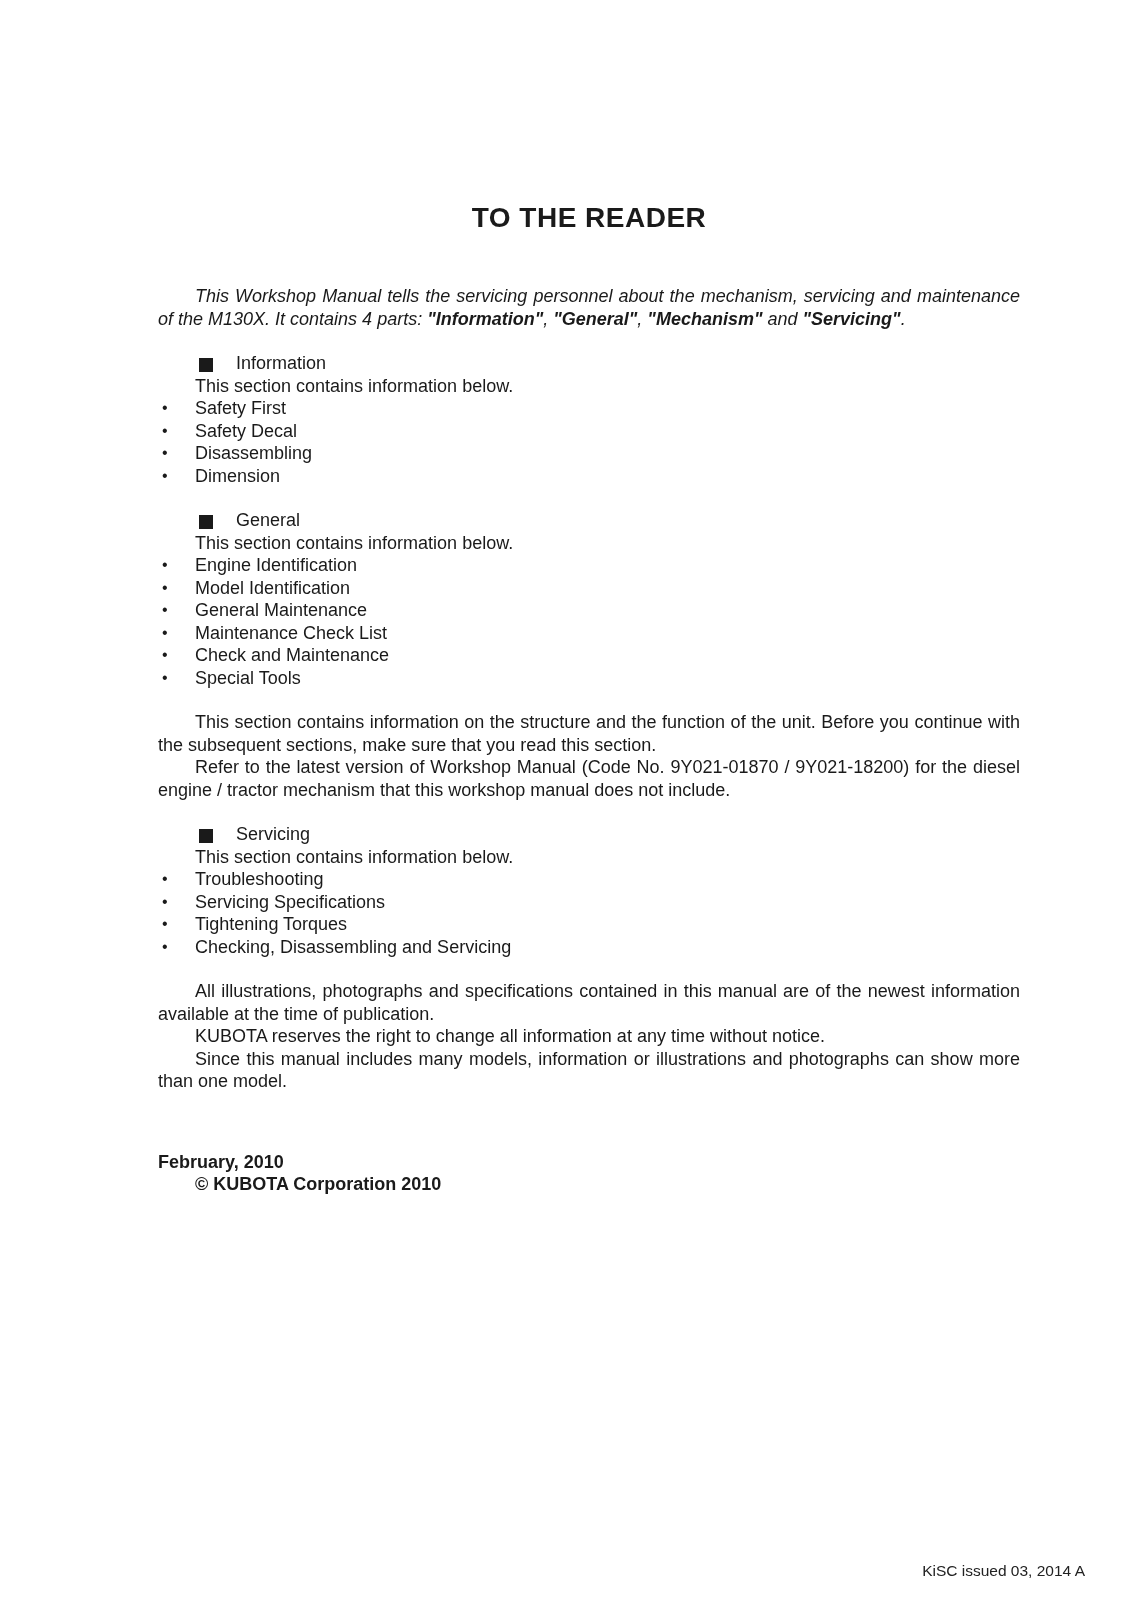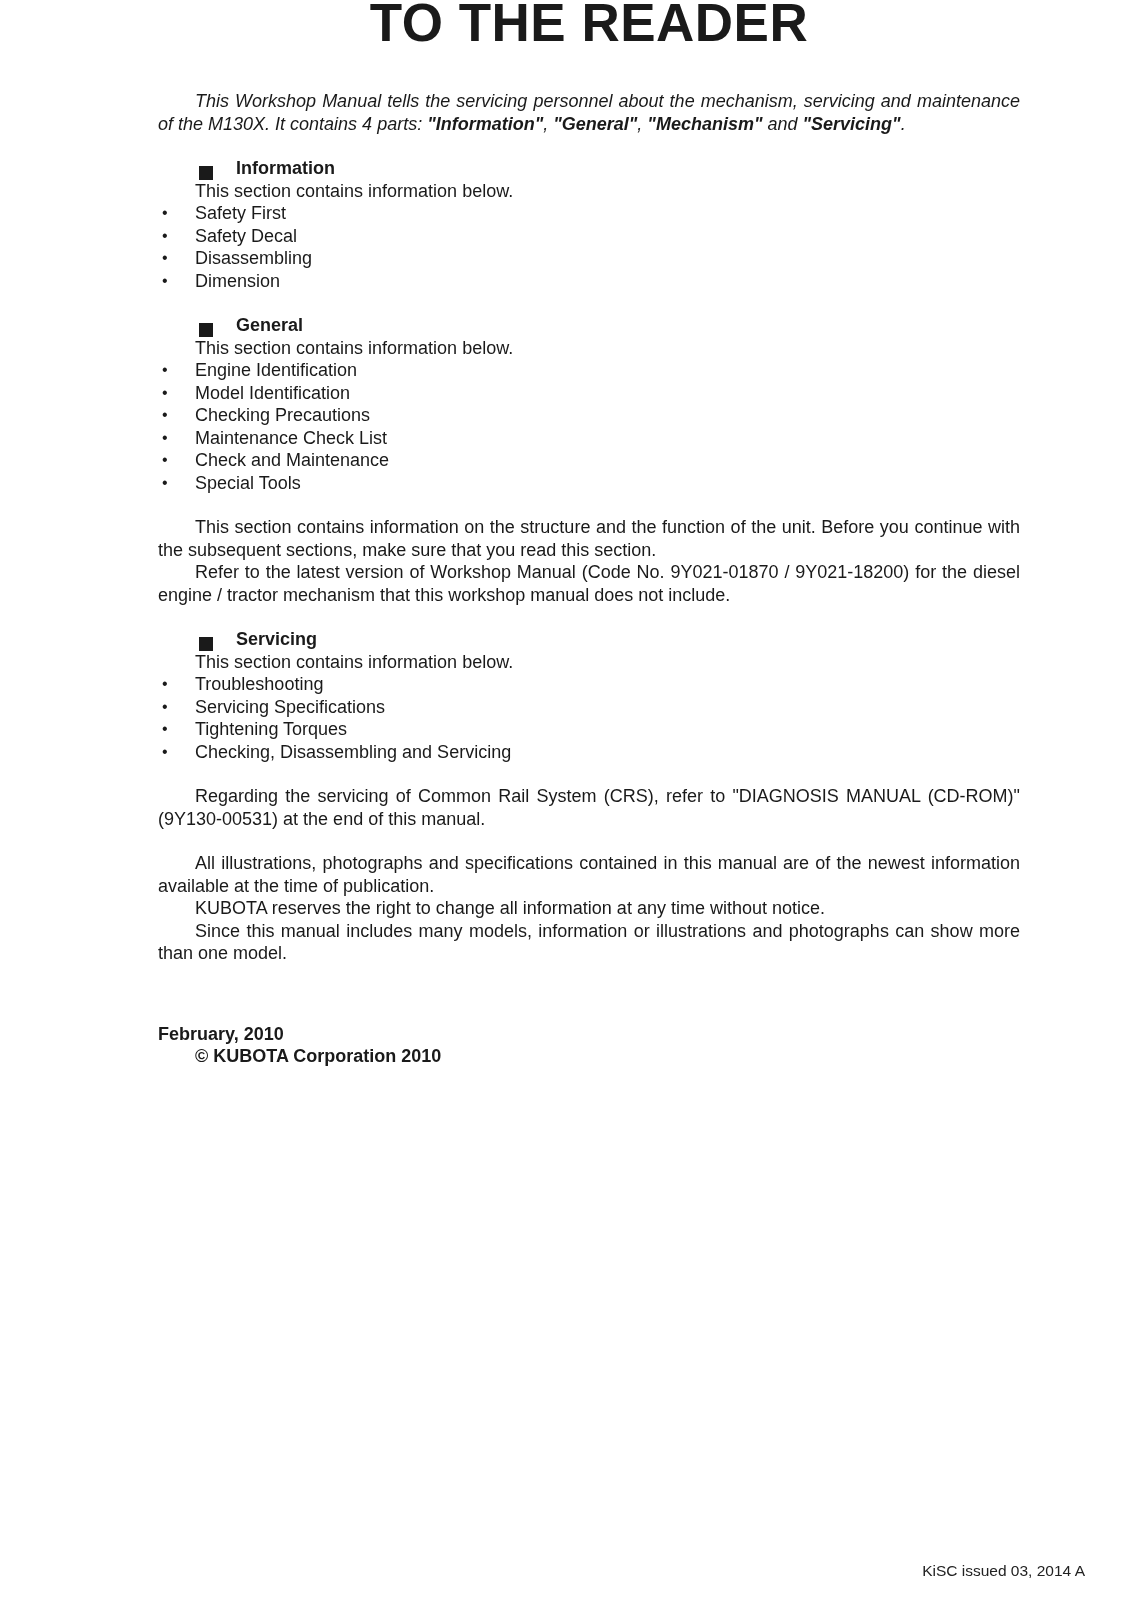--- a/index.html
+++ b/index.html
@@ -1,24 +1,24 @@
 <!DOCTYPE html>
 <html><head>
 <meta charset="utf-8">
 <style>
   * { margin:0; padding:0; box-sizing:border-box; }
   html,body { background:#ffffff; }
   body { font-family:"Liberation Sans", sans-serif; color:#1a1a1a; }
   .page { position:relative; width:1130px; height:1600px; background:#ffffff; overflow:hidden; }
   .content { position:absolute; left:158px; top:0; width:862px; }
-  .doc-title { font-size:53px; font-weight:bold; text-align:center; line-height:46px; letter-spacing:0.5px; }
+  .doc-title { margin-top:195px; font-size:28px; font-weight:bold; text-align:center; line-height:46px; letter-spacing:0.5px; }
   .intro, p.para { font-size:18px; line-height:22.5px; text-align:justify; text-indent:37px; }
   .intro { margin-top:44px;font-style:italic; }
   .section { margin-top:22px; }
-  .sec-heading { font-size:18px; font-weight:bold; line-height:22.5px; display:flex; align-items:flex-end;padding-left:41px; }
+  .sec-heading { font-size:18px; font-weight:normal; line-height:22.5px; display:flex; align-items:center;padding-left:41px; }
   .sq { width:14px; height:14px; background:#1a1a1a; display:inline-block; margin:4px 23px 0 0; flex:0 0 auto; }
   ul.bullets { list-style:none; }
   ul.bullets li { position:relative; padding-left:37px; font-size:18px; line-height:22.5px; }
   ul.bullets li::before { content:"\2022"; position:absolute; left:4px; top:0; font-size:16px; line-height:22.5px; }
   .closing-block { margin-top:22px; }
   .date-line { margin-top:58px; font-size:18px; line-height:22.5px; font-weight:bold; }
   .copyright-line { font-size:18px; line-height:22.5px; font-weight:bold; padding-left:37px; }
   .issue-stamp { position:absolute; top:1560px; right:45px; font-size:15.5px; line-height:22px; color:#222222; }
 </style>
 </head>
@@ -44,21 +44,21 @@
         </div>
         <div class="section">
           <div class="sec-heading">
             <span class="sq"></span>
             <span>General</span>
           </div>
           <p class="para">This section contains information below.</p>
           <ul class="bullets">
             <li>Engine Identification</li>
             <li>Model Identification</li>
-            <li>Checking Precautions</li>
+            <li>General Maintenance</li>
             <li>Maintenance Check List</li>
             <li>Check and Maintenance</li>
             <li>Special Tools</li>
           </ul>
         </div>
         <div class="section">
           <p class="para">This section contains information on the structure and the function of the unit. Before you continue with the subsequent sections, make sure that you read this section.</p>
           <p class="para">Refer to the latest version of Workshop Manual (Code No. 9Y021-01870 / 9Y021-18200) for the diesel engine / tractor mechanism that this workshop manual does not include.</p>
         </div>
         <div class="section">
@@ -70,23 +70,20 @@
           <ul class="bullets">
             <li>Troubleshooting</li>
             <li>Servicing Specifications</li>
             <li>Tightening Torques</li>
             <li>Checking, Disassembling and Servicing</li>
           </ul>
         </div>
       </div>
     <div id="closing">
         <div class="closing-block">
-          <p class="para">Regarding the servicing of Common Rail System (CRS), refer to "DIAGNOSIS MANUAL (CD-ROM)" (9Y130-00531) at the end of this manual.</p>
-        </div>
-        <div class="closing-block">
           <p class="para">All illustrations, photographs and specifications contained in this manual are of the newest information available at the time of publication.</p>
           <p class="para">KUBOTA reserves the right to change all information at any time without notice.</p>
           <p class="para">Since this manual includes many models, information or illustrations and photographs can show more than one model.</p>
         </div>
       </div>
     <div class="date-line">February, 2010</div>
     <div class="copyright-line">© KUBOTA Corporation 2010</div>
   </div>
   <div class="issue-stamp">KiSC issued 03, 2014 A</div>
 </div>

